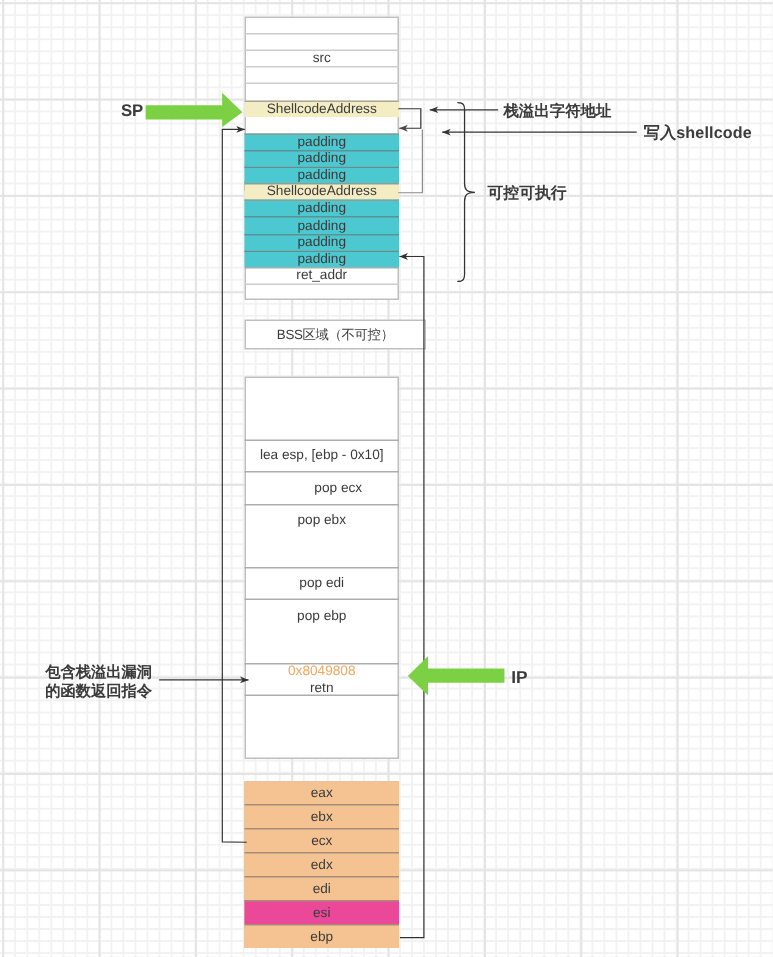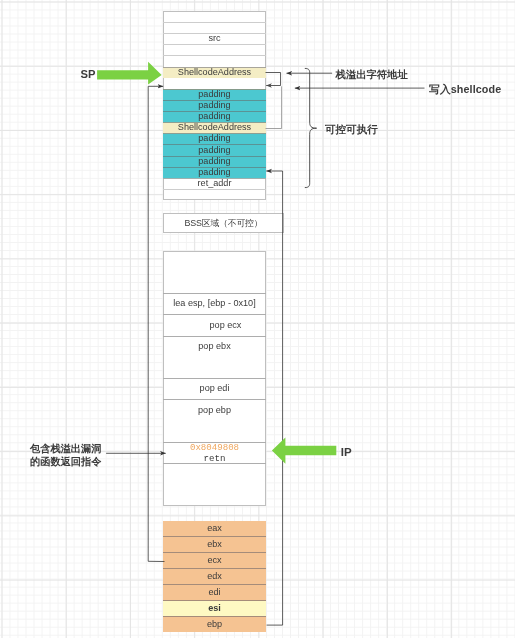--- a/index.html
+++ b/index.html
@@ -15,21 +15,21 @@
       linear-gradient(to bottom, #e4e4e4 1px, transparent 1px),
       linear-gradient(to right, #f2f2f2 1px, transparent 1px),
       linear-gradient(to bottom, #f2f2f2 1px, transparent 1px);
     background-size:64.24px 64.24px,64.24px 64.24px,8.03px 8.03px,8.03px 8.03px;
     background-position:1.5px 1.5px,1.5px 1.5px,1.5px 1.5px,1.5px 1.5px;
   }
   .box{position:absolute;box-sizing:border-box;border:1px solid #bfbfbf;background:#ffffff;}
   .row{position:absolute;box-sizing:border-box;left:-1px;right:-1px;
        display:flex;align-items:center;justify-content:center;
        font-size:9.1px;line-height:1;color:#3b3b3b;white-space:nowrap;}
-  .gadget-retn{flex-direction:column;justify-content:flex-end;font-family:Liberation Mono, monospace;}
+  .gadget-retn{flex-direction:column;justify-content:flex-end;}
   .gadget-retn .addr{color:#f0a860;margin-bottom:2px;}
   svg.overlay{position:absolute;left:0;top:0;width:515px;height:638px;overflow:visible;pointer-events:none;}
   .lbl{position:absolute;font-size:10.3px;line-height:13px;color:#3b3b3b;white-space:nowrap;font-weight:600;}
   .bold{font-weight:bold;}
 </style>
 </head>
 <body>
 
 <div id="grid"></div>
 
@@ -128,21 +128,21 @@
     </div>
   <div class="row" style="top:30.00px;height:16.00px;border-top:1px solid #a58c7a;background:#f5c392;">
       <span>ecx</span>
     </div>
   <div class="row" style="top:46.00px;height:16.00px;border-top:1px solid #a58c7a;background:#f5c392;">
       <span>edx</span>
     </div>
   <div class="row" style="top:62.00px;height:16.00px;border-top:1px solid #a58c7a;background:#f5c392;">
       <span>edi</span>
     </div>
-  <div class="row" style="top:78.00px;height:16.00px;border-top:1px solid #a58c7a;background:#fef9c3;font-weight:bold;">
+  <div class="row" style="top:78.00px;height:16.00px;border-top:1px solid #a58c7a;background:#ec4899;">
       <span>esi</span>
     </div>
   <div class="row" style="top:94.00px;height:16.00px;border-top:1px solid #a58c7a;background:#f5c392;">
       <span>ebp</span>
     </div>
 </div>
 
 <svg class="overlay" viewBox="0 0 515 638">
   <defs>
     <marker id="ah" viewBox="0 0 10 10" refX="9.8" refY="5" markerWidth="5.8" markerHeight="6.4" orient="auto-start-reverse" markerUnits="userSpaceOnUse">

